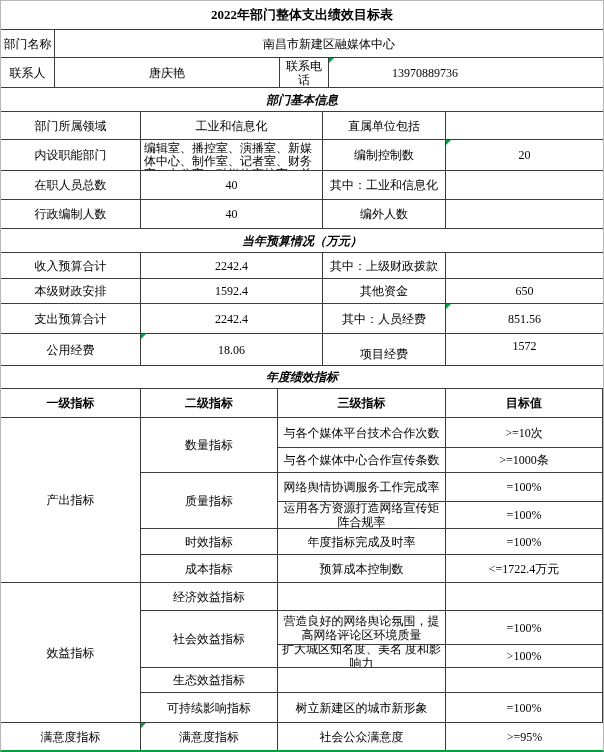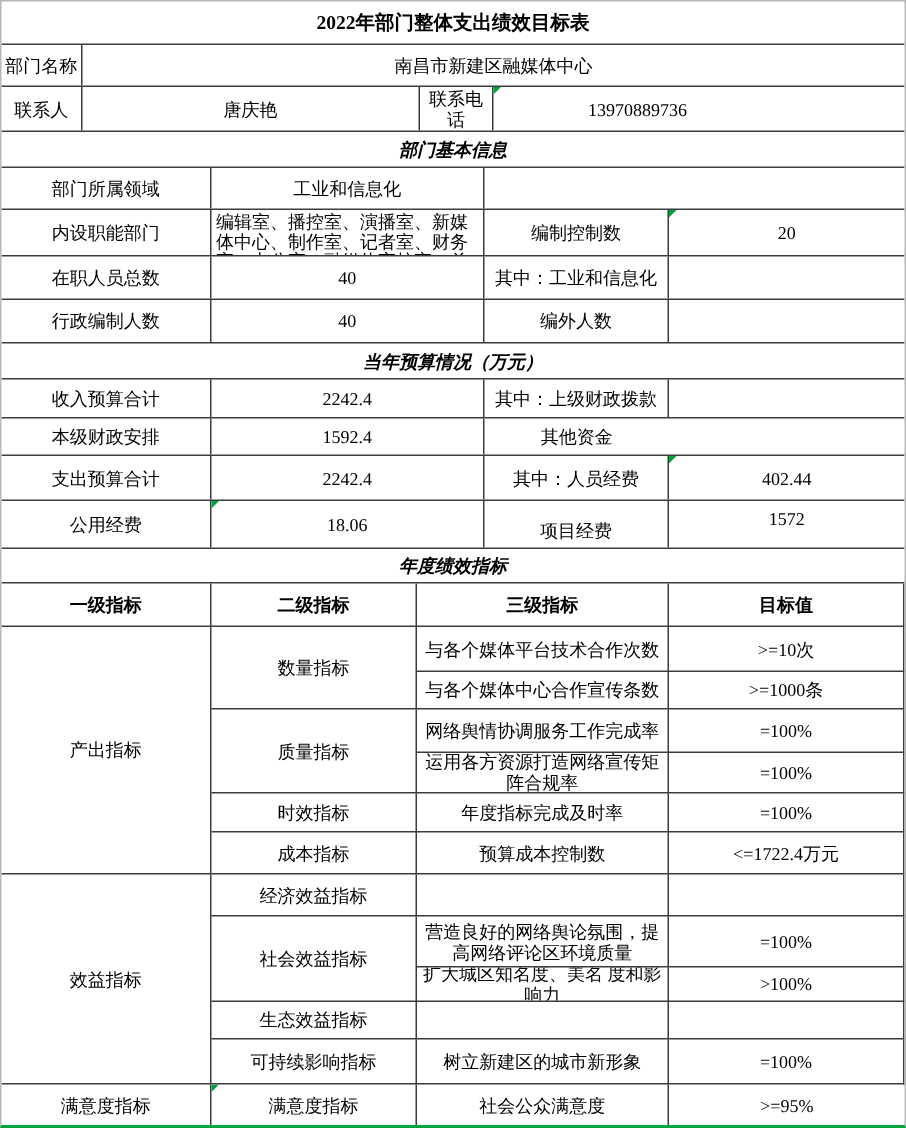--- a/index.html
+++ b/index.html
@@ -75,20 +75,21 @@
       </div>
   </div>
 
   <div class="row band">
     <div class="cell">部门基本信息</div>
   </div>
 
   <div class="row r-info" style="height:28px">
     <div class="cell">部门所属领域</div>
     <div class="cell">工业和信息化</div>
+    <div class="cell">直属单位包括</div>
     <div class="cell"></div>
   </div>
   <div class="row r-info" style="height:31px">
     <div class="cell">内设职能部门</div>
     <div class="cell wrap-clip">编辑室、播控室、演播室、新媒体中心、制作室、记者室、财务室、办公室、融媒体审核室、总编室、融媒体指挥调度中心</div>
     <div class="cell">编制控制数</div>
     <div class="cell">
         <span class="tri"></span>
         <span>20</span>
       </div>
@@ -113,28 +114,29 @@
   <div class="row r-info" style="height:26px">
     <div class="cell">收入预算合计</div>
     <div class="cell">2242.4</div>
     <div class="cell">其中：上级财政拨款</div>
     <div class="cell"></div>
   </div>
   <div class="row r-info" style="height:25px">
     <div class="cell">本级财政安排</div>
     <div class="cell">1592.4</div>
     <div class="cell">其他资金</div>
+    <div class="cell">650</div>
   </div>
   <div class="row r-info" style="height:30px">
     <div class="cell">支出预算合计</div>
     <div class="cell">2242.4</div>
     <div class="cell">其中：人员经费</div>
     <div class="cell">
         <span class="tri"></span>
-        <span>402.44</span>
+        <span>851.56</span>
       </div>
   </div>
   <div class="row r-info" style="height:31px; border-bottom:none">
     <div class="cell">公用经费</div>
     <div class="cell">
         <span class="tri"></span>
         <span>18.06</span>
       </div>
     <div class="cell push-down">项目经费</div>
     <div class="cell push-up">1572</div>

